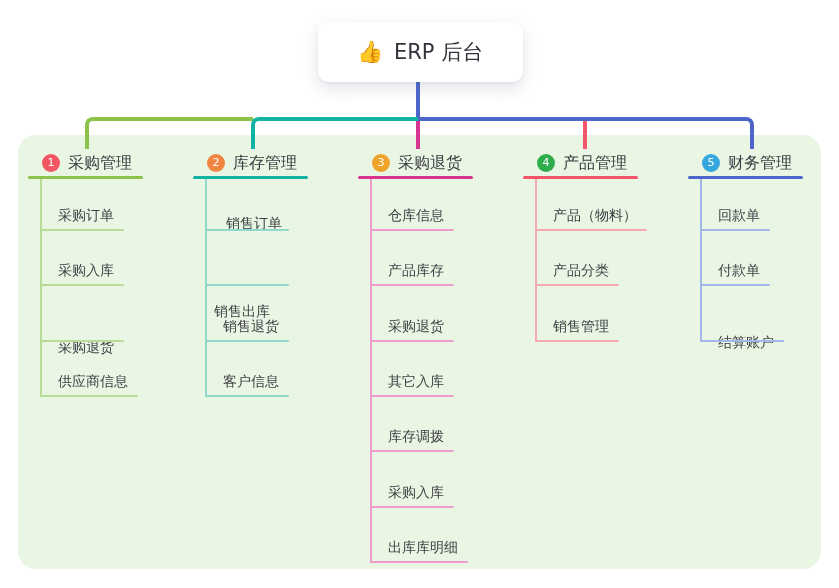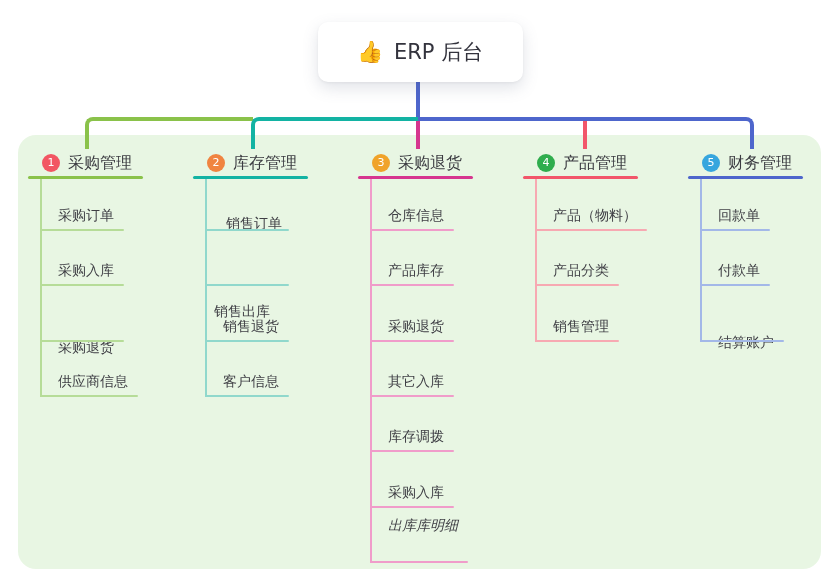--- a/index.html
+++ b/index.html
@@ -94,21 +94,21 @@
       <div class="child-label" style="left: 388px; top: 262px; font-family: Liberation Mono, monospace;">产品库存</div>
       <div class="child-underline" style="left: 370px; top: 284px; width: 84px; background: rgb(240, 156, 202);"></div>
       <div class="child-label" style="left: 388px; top: 318px;">采购退货</div>
       <div class="child-underline" style="left: 370px; top: 340px; width: 84px; background: rgb(240, 156, 202);"></div>
       <div class="child-label" style="left: 388px; top: 373px;">其它入库</div>
       <div class="child-underline" style="left: 370px; top: 395px; width: 84px; background: rgb(240, 156, 202);"></div>
       <div class="child-label" style="left: 388px; top: 428px;">库存调拨</div>
       <div class="child-underline" style="left: 370px; top: 450px; width: 84px; background: rgb(240, 156, 202);"></div>
       <div class="child-label" style="left: 388px; top: 484px;">采购入库</div>
       <div class="child-underline" style="left: 370px; top: 506px; width: 84px; background: rgb(240, 156, 202);"></div>
-      <div class="child-label" style="left: 388px; top: 517px; font-style: italic;">出库库明细</div>
+      <div class="child-label" style="left: 388px; top: 539px;">出库库明细</div>
       <div class="child-underline" style="left: 370px; top: 561px; width: 98px; background: rgb(240, 156, 202);"></div>
       <div class="branch-header" style="left: 523px; top: 149px;">
         <span class="badge" style="background: rgb(47, 173, 77);">4</span>
         <span class="branch-label">产品管理</span>
       </div>
       <div class="h-underline" style="left: 523px; top: 176px; width: 115px; background: rgb(242, 86, 106);"></div>
       <div class="trunk" style="left: 535px; top: 179px; height: 163px; background: rgb(247, 169, 178);"></div>
       <div class="child-label" style="left: 553px; top: 207px;">产品（物料）</div>
       <div class="child-underline" style="left: 535px; top: 229px; width: 112px; background: rgb(247, 169, 178);"></div>
       <div class="child-label" style="left: 553px; top: 262px;">产品分类</div>

